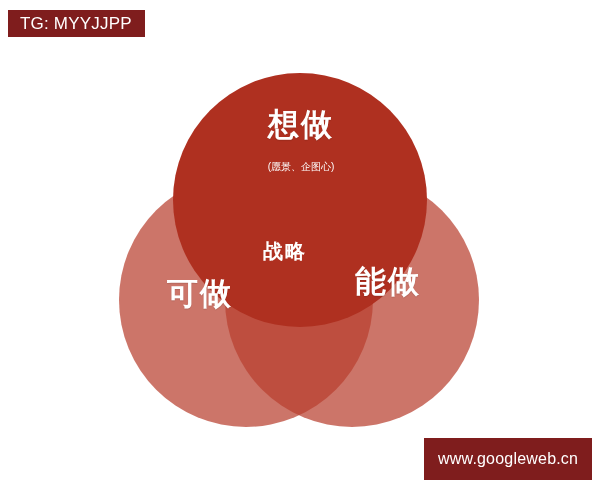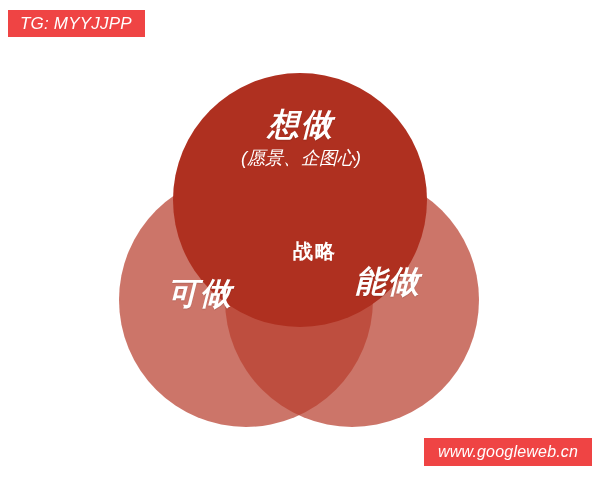--- a/index.html
+++ b/index.html
@@ -16,41 +16,40 @@
   #stage {
     position: relative;
     width: 600px;
     height: 480px;
     background: #ffffff;
   }
 
   
   .wm {
     position: absolute;
-    background: #ef4444;
+    background: #7f1d1d;
     color: #ffffff;
     font-size: 17px;
     line-height: 1;
     letter-spacing: 0.2px;
     white-space: nowrap;
     display: flex;
     align-items: center;
     justify-content: center;
-    font-style: italic;
   }
   #wm-top {
     left: 8px;
     top: 10px;
     height: 27px;
     padding: 0 13px 0 12px;
   }
   #wm-bottom {
     left: 424px;
     top: 438px;
-    height: 28px;
+    height: 42px;
     padding: 0 14px;
     font-size: 16px;
   }
 
   
   #venn {
     position: absolute;
     left: 0;
     top: 0;
   }
@@ -63,43 +62,42 @@
     fill-opacity: 1;
   }
 
   
   .label {
     position: absolute;
     text-align: center;
     color: #ffffff;
     pointer-events: none;
     width: 200px;
-    font-style: italic;
   }
   .label .title {
     font-size: 31px;
     font-weight: bold;
     line-height: 1.12;
     letter-spacing: 2px;
     text-shadow: 0 1px 1px rgba(0,0,0,0.12);
   }
   .label .sub {
-    font-size: 18px;
+    font-size: 10px;
     font-weight: normal;
     line-height: 1.2;
-    margin-top: 5px;
+    margin-top: 18px;
     letter-spacing: 0px;
   }
   #lbl-top    { left: 201px; top: 108px; }
   #lbl-left   { left:  100px; top: 277px; }
   #lbl-right  { left: 288px; top: 265px; }
 
   #lbl-center {
     position: absolute;
-    left: 215px;
+    left: 185px;
     top: 238px;
     width: 200px;
     text-align: center;
     color: #ffffff;
     font-size: 20px;
     font-weight: bold;
     letter-spacing: 2px;
     pointer-events: none;
   }
 </style>

